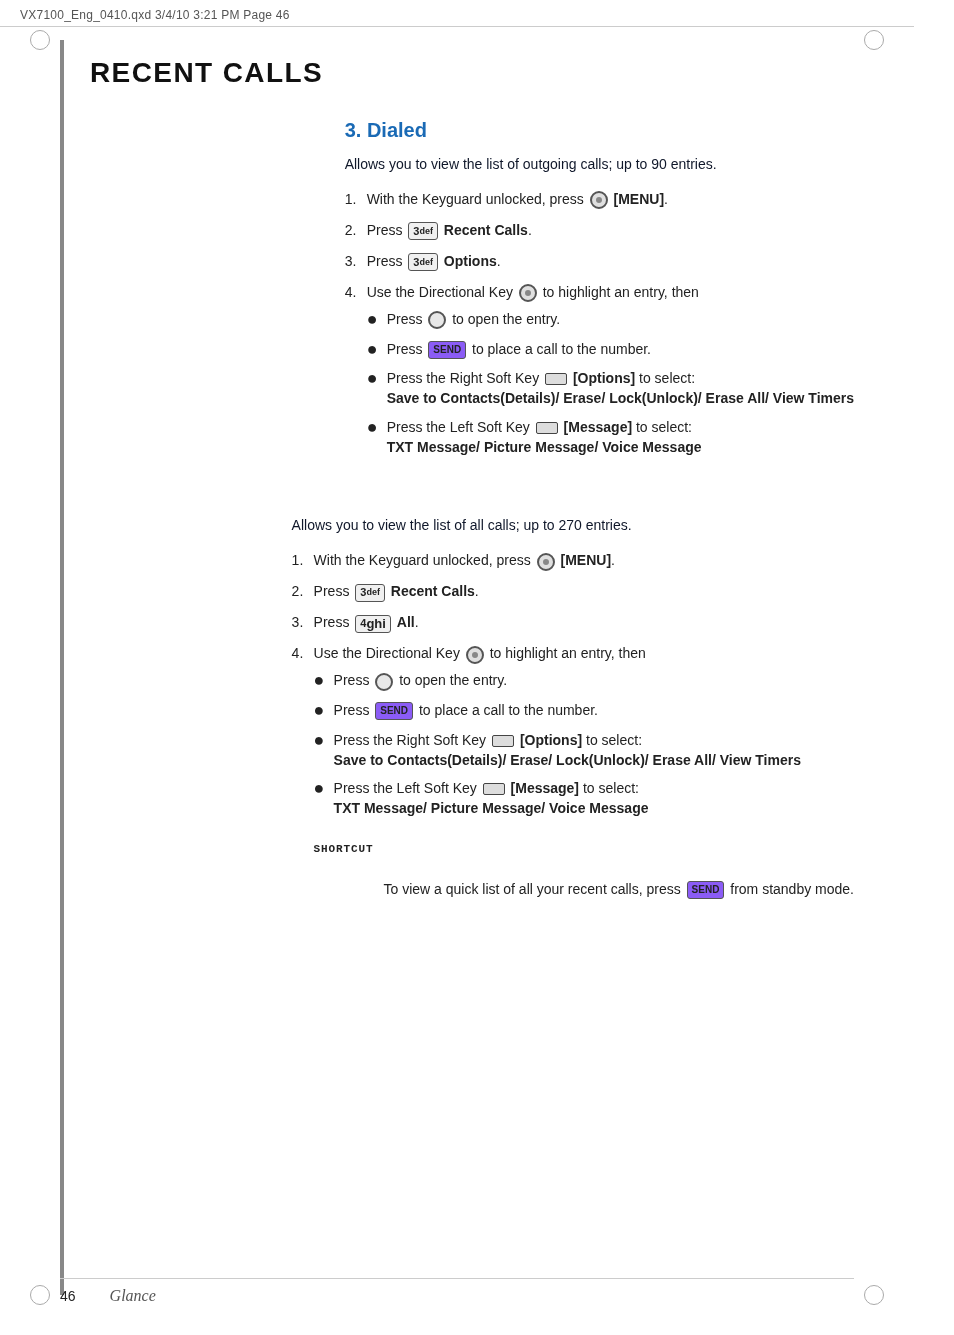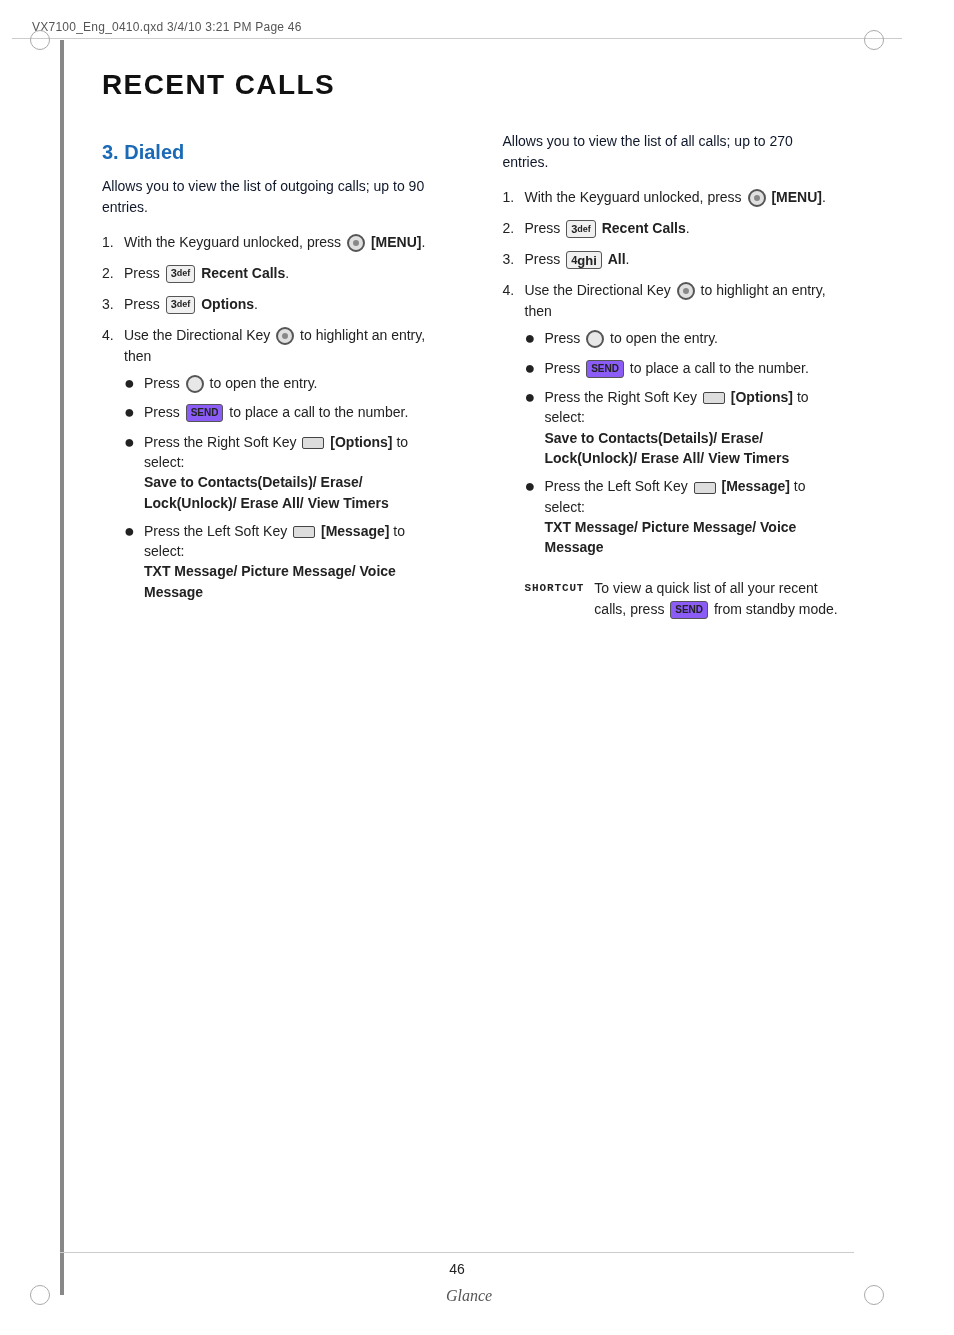--- a/index.html
+++ b/index.html
@@ -11,21 +11,21 @@
       color: #222;
       width: 954px;
       min-height: 1335px;
       position: relative;
     }
 
     .page-container {
       width: 914px;
       min-height: 1335px;
       background: #fff;
-      padding: 12px;
+      padding: 0;
       position: relative;
     }
 
     
     .header-bar {
       border-bottom: 1px solid #ccc;
       padding: 8px 20px 4px 20px;
       font-size: 12px;
       color: #444;
       display: flex;
@@ -60,22 +60,23 @@
       font-weight: 900;
       letter-spacing: 0.05em;
       color: #111;
       margin-bottom: 30px;
       margin-top: 10px;
     }
 
     
     .two-col {
       display: flex;
-      gap: 61px;
-      align-items: center;
+      gap: 40px;
+      align-items: flex-end;
+      flex-direction: column;
     }
 
     .col-left {
       flex: 1;
     }
 
     .col-right {
       flex: 1;
     }
 
@@ -218,34 +219,34 @@
       color: #222;
       white-space: nowrap;
       padding-top: 2px;
       font-family: Liberation Mono, monospace;
     }
 
     .shortcut-text {
       font-size: 14px;
       color: #222;
       line-height: 1.5;
+      margin-top: 40px;
     }
 
     
     .footer {
       position: absolute;
       bottom: 30px;
       left: 60px;
       right: 60px;
       display: flex;
       align-items: center;
       gap: 10px;
       border-top: 1px solid #ccc;
       padding-top: 8px;
-      flex-direction: column;
     }
 
     .footer-page-num {
       font-size: 14px;
       color: #222;
       font-weight: normal;
     }
 
     .footer-brand {
       font-size: 16px;

